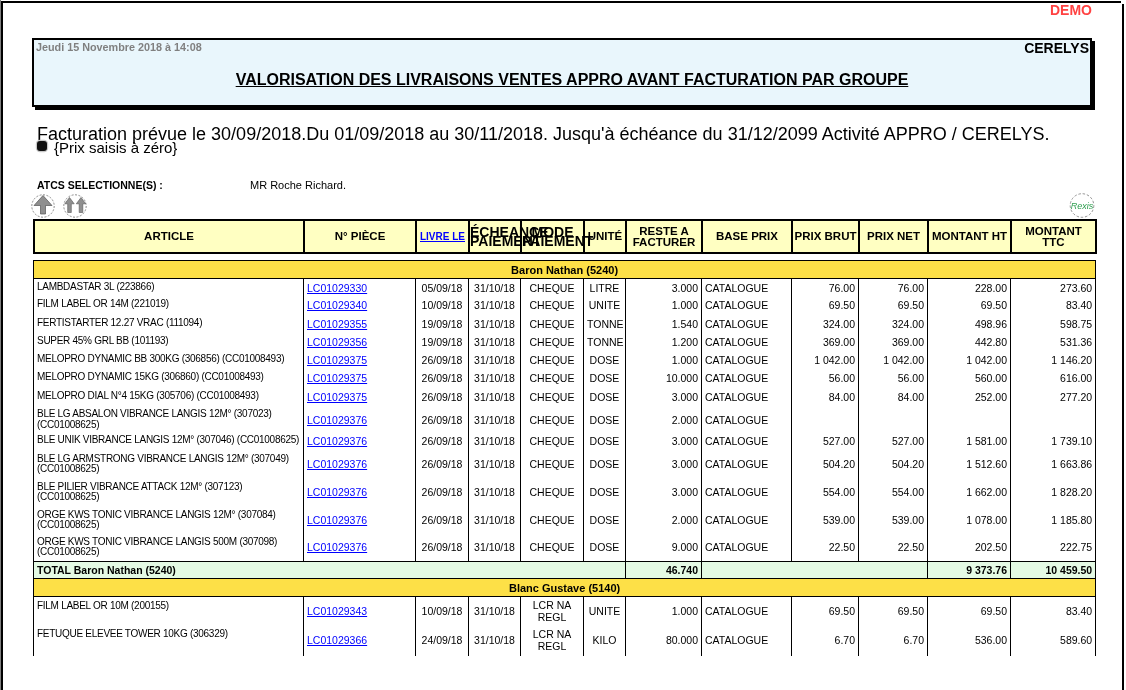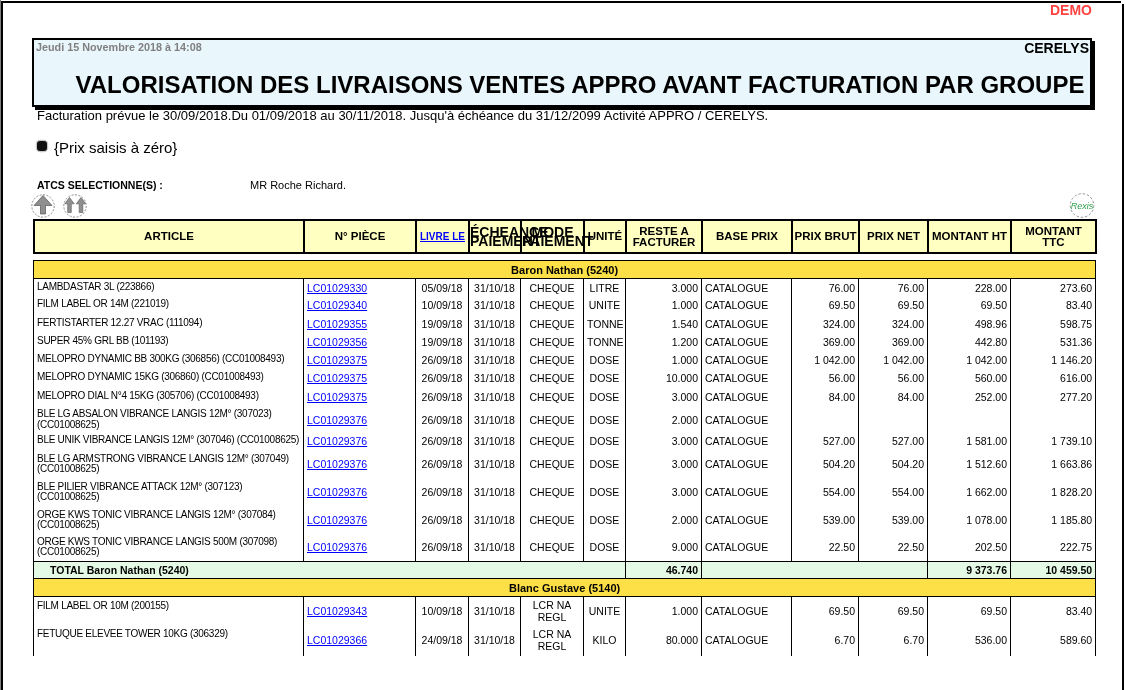--- a/index.html
+++ b/index.html
@@ -11,23 +11,23 @@
 #fl-gray { left:0; top:0; width:1px; height:690px; background:#808080; }
 #fl-black { left:1px; top:1px; width:2px; height:689px; background:#000; }
 #ft { left:1px; top:1px; width:1120px; height:2px; background:#000; }
 #fr { left:1122px; top:4px; width:2px; height:686px; background:#000; }
 #demo { left:1050px; top:2px; color:#FF4242; font-weight:bold; font-size:14px; }
 
 #hbox { left:32px; top:38px; width:1060px; height:69px; background:#E9F6FC;
   border:2px solid #000; box-shadow:3px 3px 0 #000; }
 #jeudi { left:2px; top:0.5px; color:#808080; font-weight:bold; font-size:10.8px; position:absolute; }
 #cerelys { right:1px; top:0px; color:#000; font-weight:bold; font-size:14px; position:absolute; }
-#title { left:18px; top:30.5px; width:100%; text-align:center; font-weight:bold; font-size:24px;
-  position:absolute; letter-spacing:0px; }
-#factu { left:37px; top:108px; font-size:13px; }
+#title { left:10px; top:30.5px; width:100%; text-align:center; font-weight:bold; font-size:16px;
+  text-decoration:underline; position:absolute; letter-spacing:0px; }
+#factu { left:37px; top:124px; font-size:18px; }
 #bullet { left:36.5px; top:140.5px; width:10.5px; height:10.5px; background:#111; border-radius:3px; box-shadow:0 0 0 1.2px #c8c8c8; }
 #prix0 { left:54px; top:139px; font-size:15px; }
 #atcs { left:37px; top:179px; font-weight:bold; font-size:10.5px; }
 #mrroche { left:250px; top:179px; font-size:11px; }
 
 table { border-collapse:collapse; table-layout:fixed; }
 #thead-tbl { position:absolute; left:33px; top:219px; width:1062px; background:#FFFFC2; }
 #thead-tbl td { border:2px solid #000; text-align:center; vertical-align:middle;
   font-weight:bold; font-size:11.5px; padding:0; line-height:11px; }
 #thead-tbl td.sm { font-size:14px; line-height:8.5px; }
@@ -309,21 +309,21 @@
           <td class="ct sm9">CHEQUE</td>
           <td class="ct sm9">DOSE</td>
       <td class="rt">9.000</td>
           <td class="sm9">CATALOGUE</td>
           <td class="rt">22.50</td>
           <td class="rt">22.50</td>
           <td class="rt">202.50</td>
           <td class="rt">222.75</td>
     </tr>
     <tr class="total" style="height:17.5px">
-      <td colspan="6" style="padding-left:16px">TOTAL Baron Nathan (5240)</td>
+      <td colspan="6" style="padding-left:3px">TOTAL Baron Nathan (5240)</td>
       <td class="rt">46.740</td>
       <td colspan="3"></td>
       <td class="rt">9 373.76</td>
           <td class="rt">10 459.50</td>
     </tr>
     <tr class="grp green" style="height:18px">
           <td colspan="12">Blanc Gustave (5140)</td>
         </tr>
     <tr class="t2" style="height:28px">
       <td class="artcell" style="vertical-align:top;padding-top:4px">FILM LABEL OR 10M (200155)</td>

